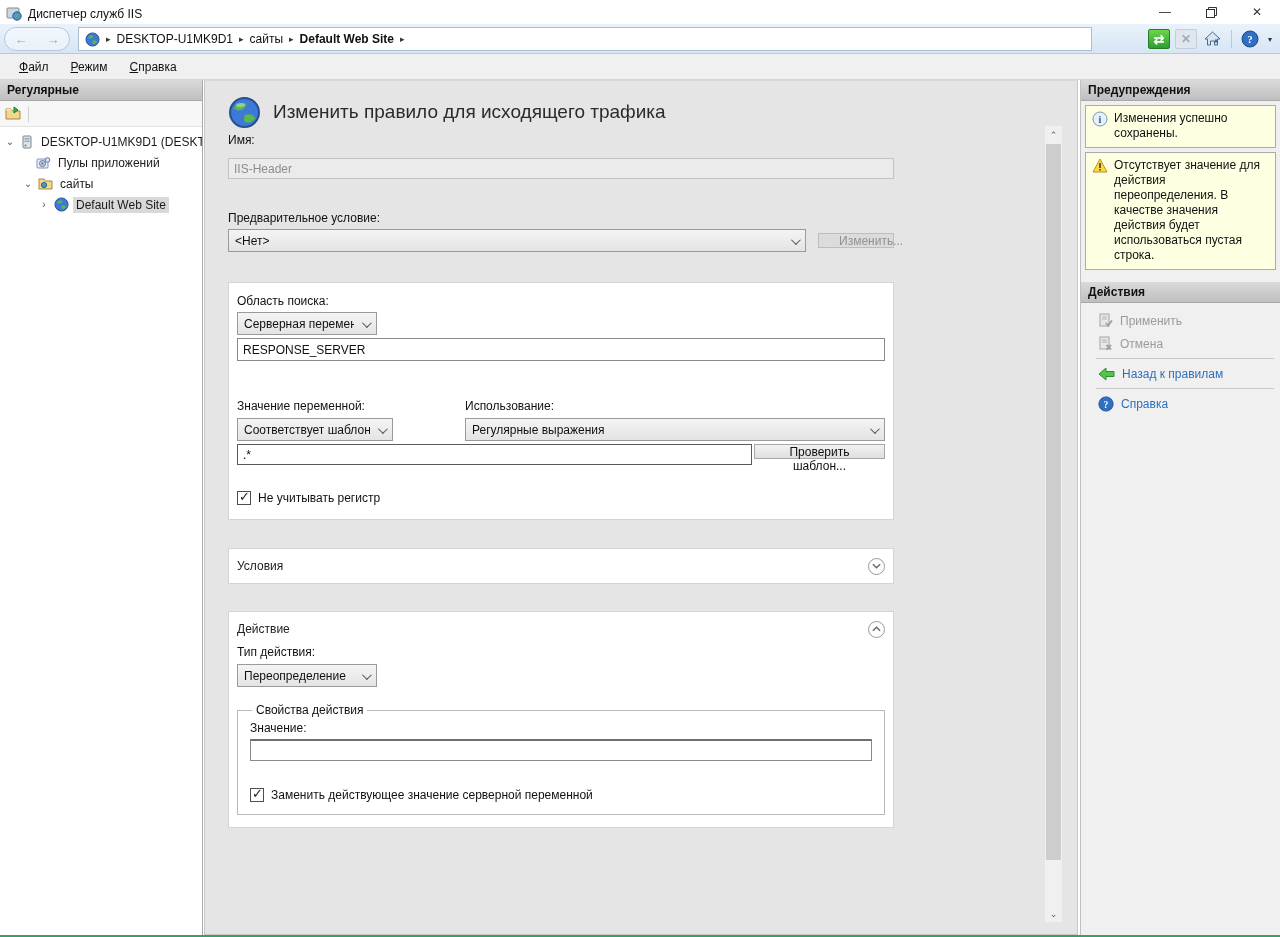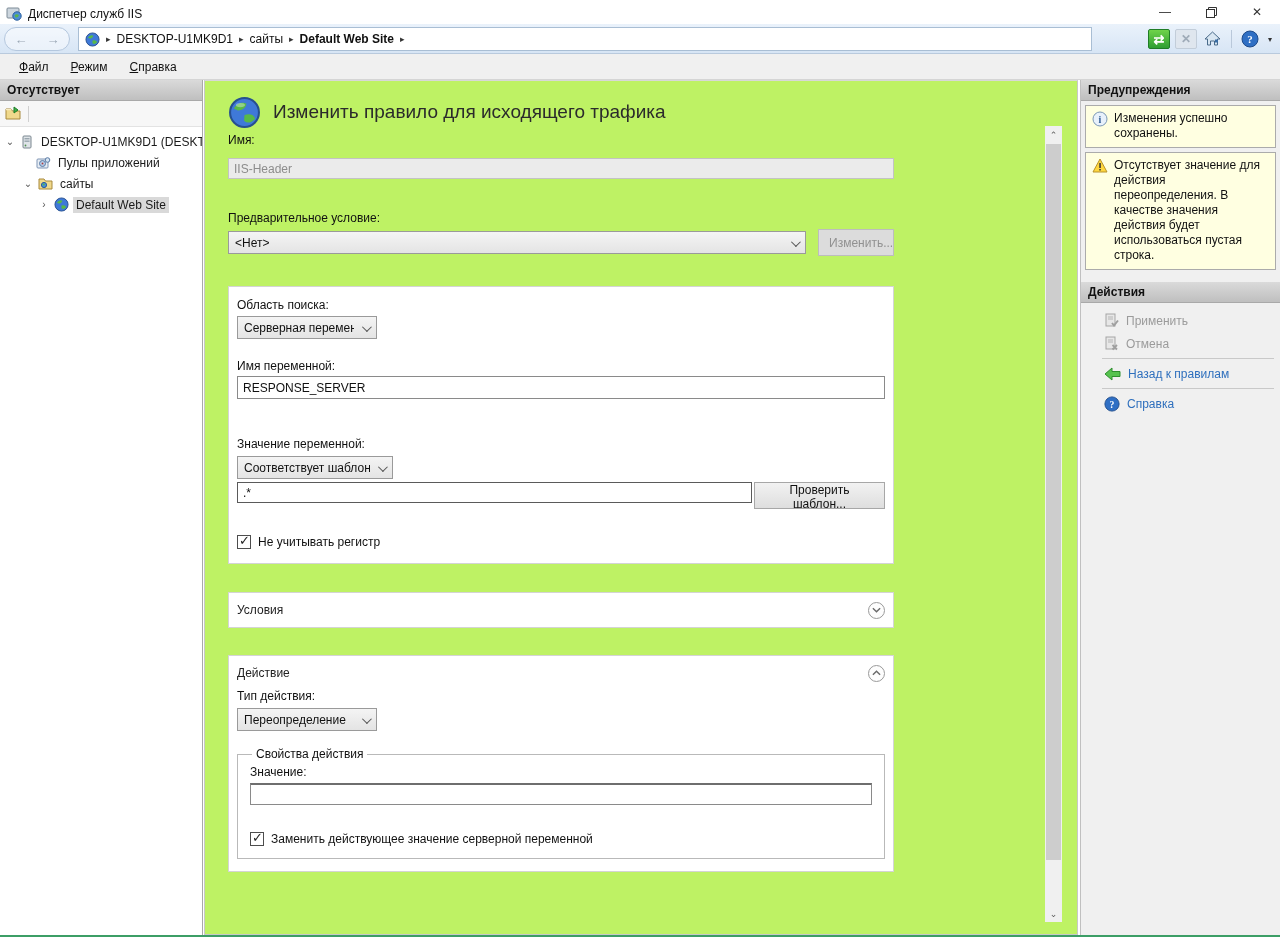--- a/index.html
+++ b/index.html
@@ -38,31 +38,31 @@
   .panel-header { height:21px; background:linear-gradient(#dadada,#bfbfbf); border-bottom:1px solid #a9a9a9; font-weight:bold; font-size:12px; display:flex; align-items:center; padding-left:7px; color:#111; }
   .side-toolbar { height:26px; background:#f7f7f7; border-bottom:1px solid #e3e3e3; display:flex; align-items:center; padding-left:5px; gap:6px; }
   .tb-sep { width:1px; height:16px; background:#d0d0d0; }
   .tree { padding-top:4px; }
   .tree-row { height:21px; display:flex; align-items:center; gap:4px; white-space:nowrap; overflow:hidden; }
   .tw { width:12px; text-align:center; color:#595959; font-size:10px; flex:0 0 12px; }
   .tree-label { font-size:12px; padding:1px 3px; }
   .tree-row.selected .tree-label { background:#d9d9d9; }
 
   
-  .main { position:absolute; left:204px; top:80px; right:202px; bottom:0; background:#bef264; border:1px solid #c8c8c8; border-top:1px solid #d8d8d8; }
+  .main { position:absolute; left:204px; top:80px; right:202px; bottom:0; background:#e5e5e5; border:1px solid #c8c8c8; border-top:1px solid #d8d8d8; }
   .main-inner { position:absolute; left:0; top:0; right:34px; bottom:0; padding:10px 0 0 23px; overflow:hidden; }
   .form-col { width:666px; }
   .page-head { display:flex; align-items:center; gap:12px; height:42px; }
   .page-title { font-size:19px; color:#2b2b2b; }
   .field-label { font-size:12px; color:#111; }
   .text-input { width:100%; height:21px; border:1px solid #8a8a8a; font-family:"Liberation Sans",sans-serif; font-size:12px; padding:0 5px; color:#111; background:#fff; }
   .text-input:disabled { background:#ebebeb; color:#8c8c8c; border-color:#c3c3c3; }
   .combo { height:23px; background:linear-gradient(#f4f4f4,#e4e4e4); border:1px solid #9a9a9a; display:flex; align-items:center; padding:0 22px 0 6px; position:relative; font-size:12px; color:#111; }
   .combo::after { content:""; position:absolute; right:7px; top:8px; width:6px; height:6px; border-right:1.5px solid #555; border-bottom:1.5px solid #555; transform:rotate(45deg) translateY(-2px); }
-  .btn { height:27px; background:linear-gradient(#f2f2f2,#dedede); border:1px solid #a7a7a7; font-family:"Liberation Sans",sans-serif; font-size:12px; color:#111; padding:0 10px; }
+  .btn { height:15px; background:linear-gradient(#f2f2f2,#dedede); border:1px solid #a7a7a7; font-family:"Liberation Sans",sans-serif; font-size:12px; color:#111; padding:0 20px; }
   .btn.disabled { background:#dcdcdc; color:#919191; border-color:#bdbdbd; }
   .sectionbox { border:1px solid #d4d4d4; background:#fff; padding:5px 8px 14px 8px; }
   .sec-head { height:24px; display:flex; align-items:center; justify-content:space-between; }
   .sec-title { font-size:12px; color:#222; }
   .chev-circle { width:17px; height:17px; border:1px solid #9a9a9a; border-radius:50%; display:flex; align-items:center; justify-content:center; background:#fdfdfd; }
   .chev-circle svg { width:9px; height:6px; stroke:#6a6a6a; stroke-width:1.6; fill:none; }
   .cb-row { display:flex; align-items:center; gap:7px;text-align:center; }
   .checkbox { width:14px; height:14px; border:1px solid #4d4d4d; background:#fff; position:relative; flex:0 0 14px; }
   .checkbox.checked::after { content:"✓"; position:absolute; left:1px; top:-3px; font-size:13px; color:#222; }
   fieldset.groupbox { border:1px solid #b9b9b9; padding:2px 12px 12px 12px; }
@@ -72,21 +72,21 @@
   .vscroll { position:absolute; top:45px; bottom:12px; right:15px; width:17px; background:#f0f0f0; }
   .vs-arrow { position:absolute; left:0; width:17px; height:17px; display:flex; align-items:center; justify-content:center; color:#5a5a5a; font-size:9px; background:#f0f0f0; }
   .vs-arrow.up { top:0; } .vs-arrow.down { bottom:0; }
   .vs-thumb { position:absolute; left:1px; width:15px; top:18px; bottom:62px; background:#cdcdcd; }
 
   
   .rightpanel { position:absolute; right:0; top:80px; bottom:0; width:200px; background:#f0f0f0; border-left:1px solid #c0c0c0; }
   .alerts { padding:4px 4px 0 4px; display:flex; flex-direction:column; gap:4px; }
   .alert { background:#ffffe1; border:1px solid #ababab; padding:5px 6px 6px 6px; display:flex; gap:6px; font-size:12px; line-height:15px; color:#111; }
   .alert .al-icon { flex:0 0 16px; }
-  .actions-list { padding:6px 0 0 15px; }
+  .actions-list { padding:6px 0 0 9px; }
   .action-item { height:23px; display:flex; align-items:center; gap:7px; padding-left:8px; font-size:12px; }
   .action-item.disabled { color:#9b9b9b; }
   .action-item.link { color:#2e6fbd; }
   .hsep { height:1px; background:#c9c9c9; margin:3px 6px; }
 
   svg { display:block; }
 </style>
 </head>
 <body>
 
@@ -154,21 +154,21 @@
     </div>
   </div>
 
   <div class="menubar">
     <span class="menu-item">Файл</span>
     <span class="menu-item">Режим</span>
     <span class="menu-item">Справка</span>
   </div>
 
   <div class="sidebar">
-    <div class="panel-header">Отсутствует</div>
+    <div class="panel-header">Регулярные</div>
     <div class="side-toolbar">
       <span>
         <svg width="17" height="15" viewBox="0 0 17 15">
             <path d="M1 3 H6 L7.5 5 H15 V13 H1 Z" fill="#f0d98c" stroke="#a8893c"></path>
             <path d="M1 3 H6 L7 4.2 H1 Z" fill="#f7ecc0"></path>
             <path d="M9 1 L13 4 L9 7 Z" fill="#3fae49" stroke="#1f7d26"></path>
           </svg>
       </span>
       <div class="tb-sep"></div>
     </div>
@@ -248,28 +248,33 @@
           <button class="btn disabled" style="width:76px">Изменить...</button>
         </div>
 
         
         <div class="sectionbox" style="margin-top:30px">
           <div class="field-label" style="margin-top:6px">Область поиска:</div>
           <div class="combo" style="width:140px; margin-top:4px">
             <span style="overflow:hidden; white-space:nowrap">Серверная переменн</span>
           </div>
 
-          <div class="field-label" style="margin-top:20px">Имя переменной:</div>
           <input class="text-input" style="margin-top: 3px; height: 23px;" value="RESPONSE_SERVER">
 
           <div style="display:flex; margin-top:38px;">
             <div style="width:228px">
               <div class="field-label">Значение переменной:</div>
               <div class="combo" style="width:156px; margin-top:5px">
                 <span style="overflow:hidden; white-space:nowrap">Соответствует шаблону</span>
+              </div>
+            </div>
+            <div style="flex:1">
+              <div class="field-label">Использование:</div>
+              <div class="combo" style="margin-top:5px">
+                <span>Регулярные выражения</span>
               </div>
             </div>
           </div>
 
           <div style="display:flex; margin-top:3px; align-items:flex-start; gap:2px;">
             <input class="text-input" style="flex: 1 1 0%; border-color: rgb(90, 90, 90);" value=".*">
             <button class="btn" style="width:131px">Проверить шаблон...</button>
           </div>
 
           <div class="cb-row" style="margin-top:26px">

